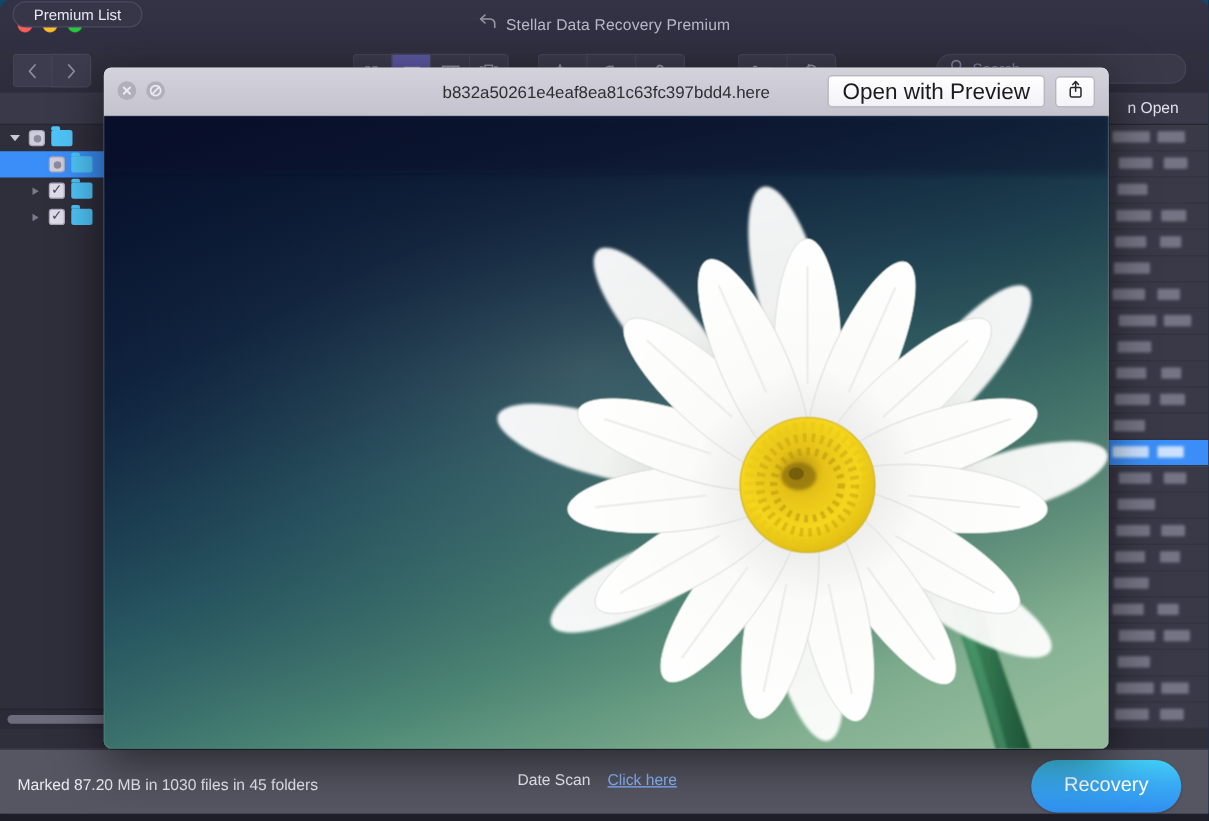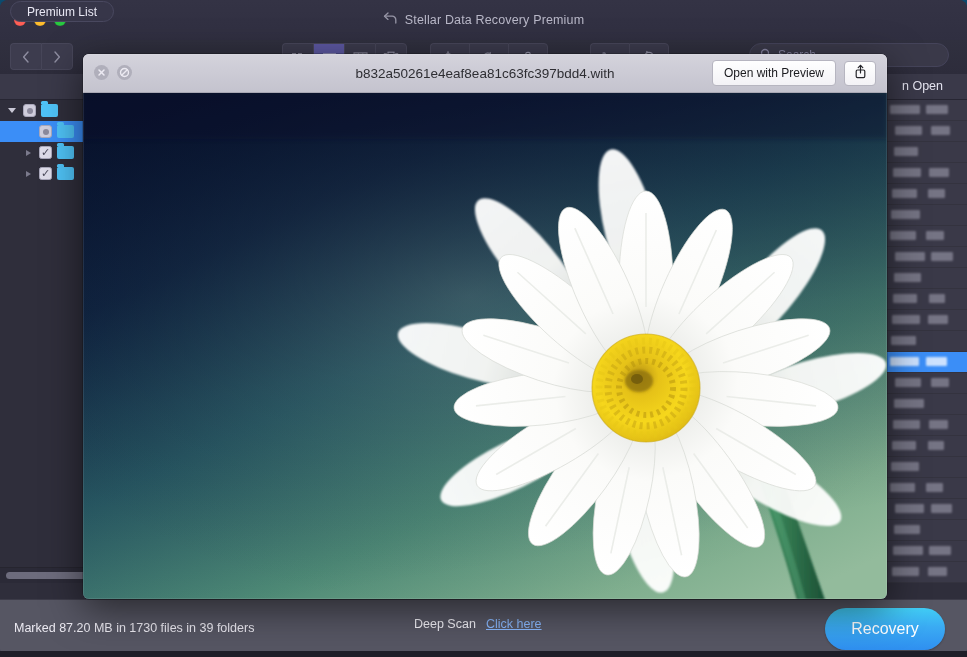--- a/index.html
+++ b/index.html
@@ -392,21 +392,21 @@
     position: absolute;
     right: 11px; top: 6px;
     display: flex; gap: 8px; align-items: center;
   }
   .ql-openbtn {
     height: 25px;
     padding: 12px 11px;
     background: linear-gradient(#ffffff, #f3f2f6);
     border: 1px solid #b6b5c0;
     border-radius: 4px;
-    font-size: 12px;
+    font-size: 18px;
     color: #1b1b1f;
     font-family: "Liberation Sans", sans-serif;
     display: flex; align-items: center;
     cursor: pointer;
     white-space: nowrap;
   }
   .ql-sharebtn {
     width: 32px; height: 25px;
     background: linear-gradient(#ffffff, #f3f2f6);
     border: 1px solid #b6b5c0;
@@ -698,22 +698,22 @@
             <span class="blur" style="left: 43px; width: 22px;"></span>
           </div>
           <div class="date-row">
             <span class="blur" style="left: 6px; width: 27px;"></span>
             <span class="blur" style="left: 42px; width: 19px;"></span>
           </div>
         </div>
     </div>
 
     <div class="statusbar">
-      <span class="status-text">Marked 87.20 MB in 1730 files in 39 folders</span>
-      <span class="deepscan-label">Deep Scan</span>
+      <span class="status-text">Marked 87.20 MB in 1030 files in 45 folders</span>
+      <span class="deepscan-label">Date Scan</span>
       <span class="deepscan-link">Click here</span>
       <button class="recover-btn">Recovery</button>
     </div>
   </div>
 
   <div class="quicklook">
     <div class="ql-bar">
       <div class="ql-left">
         <span class="ql-cbtn">
           <svg width="9" height="9" viewBox="0 0 9 9">
@@ -722,21 +722,21 @@
           </svg>
         </span>
         <span class="ql-cbtn">
           <svg width="11" height="11" viewBox="0 0 11 11">
             <circle cx="5.5" cy="5.5" r="4" fill="none" stroke="#eceaf2" stroke-width="1.4"></circle>
             <line x1="2.7" y1="8.3" x2="8.3" y2="2.7" stroke="#eceaf2" stroke-width="1.4" stroke-linecap="round"></line>
           </svg>
         </span>
       </div>
 
-      <div class="ql-title">b832a50261e4eaf8ea81c63fc397bdd4.with</div>
+      <div class="ql-title">b832a50261e4eaf8ea81c63fc397bdd4.here</div>
 
       <div class="ql-right">
         <button class="ql-openbtn">Open with Preview</button>
         <button class="ql-sharebtn">
           <span>
             <svg width="13" height="15" viewBox="0 0 13 15">
               <rect x="2.2" y="6" width="8.6" height="7.6" rx="1.3" fill="none" stroke="#25252a" stroke-width="1.2"></rect>
               <line x1="6.5" y1="1.4" x2="6.5" y2="9" stroke="#25252a" stroke-width="1.2" stroke-linecap="round"></line>
               <path d="M4.2 3.6 L6.5 1.3 L8.8 3.6" fill="none" stroke="#25252a" stroke-width="1.2" stroke-linecap="round" stroke-linejoin="round"></path>
             </svg>

